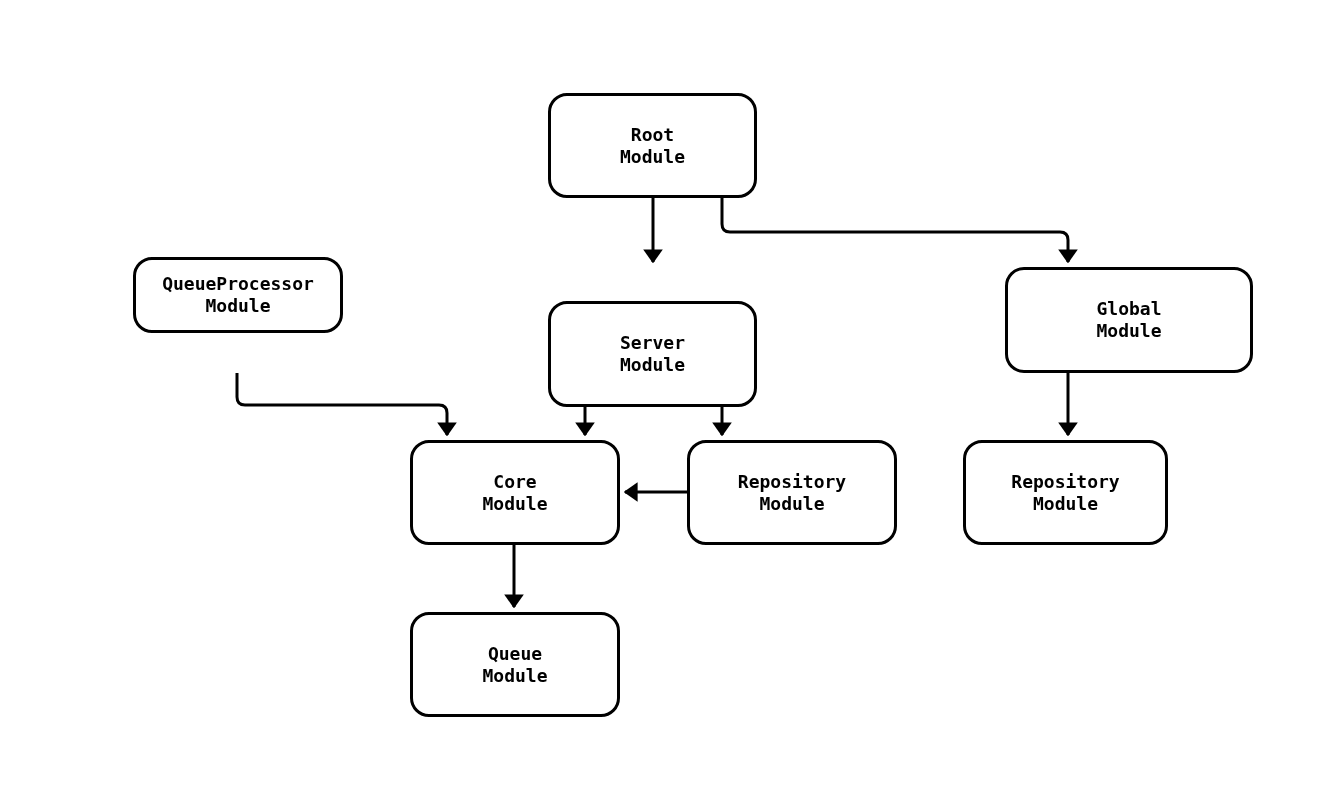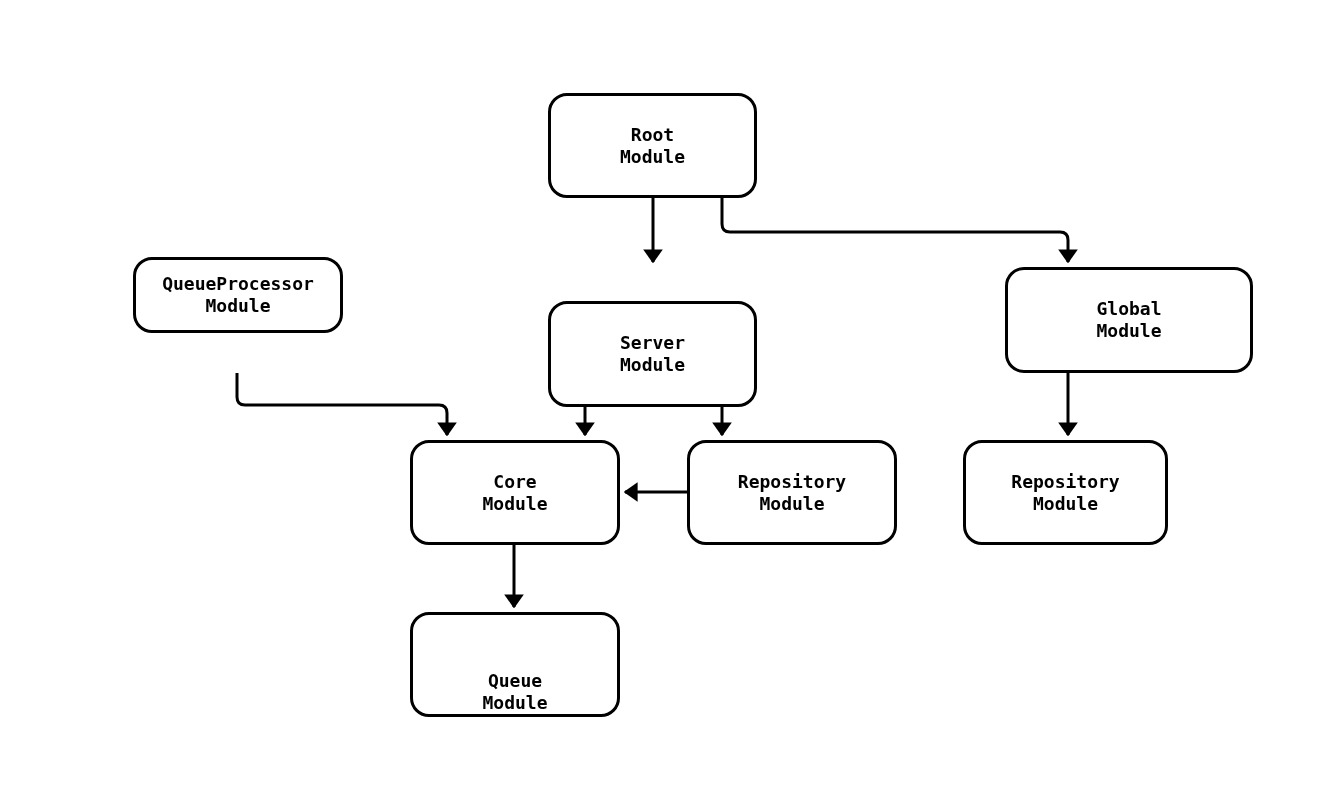--- a/index.html
+++ b/index.html
@@ -44,21 +44,21 @@
     text-align: center;
   }
   
   #node-root          { left: 548px; top:  93px; width: 209px; height: 105px; }
   #node-queueprocessor{ left: 133px; top: 257px; width: 210px; height: 76px; }
   #node-server        { left: 548px; top: 267px; width: 209px; height: 106px; margin-top: 34px; }
   #node-global        { left: 1005px; top: 267px; width: 248px; height: 106px; }
   #node-core          { left: 410px; top: 440px; width: 210px; height: 105px; }
   #node-endpoints     { left: 687px; top: 440px; width: 210px; height: 105px; }
   #node-repository    { left: 963px; top: 440px; width: 205px; height: 105px; }
-  #node-queue         { left: 410px; top: 612px; width: 210px; height: 105px; align-items: flex-end; }
+  #node-queue         { left: 410px; top: 612px; width: 210px; height: 105px; }
 </style>
 </head>
 <body>
 
 <div class="canvas">
 
   <svg class="edges-layer" width="1337" height="809" viewBox="0 0 1337 809" xmlns="http://www.w3.org/2000/svg">
     <defs>
       <marker id="arrowhead" viewBox="0 0 10 14" refX="9" refY="7" markerWidth="14" markerHeight="22" markerUnits="userSpaceOnUse" orient="auto">
         <path d="M 0 0 L 10 7 L 0 14 z" fill="#000000"></path>

